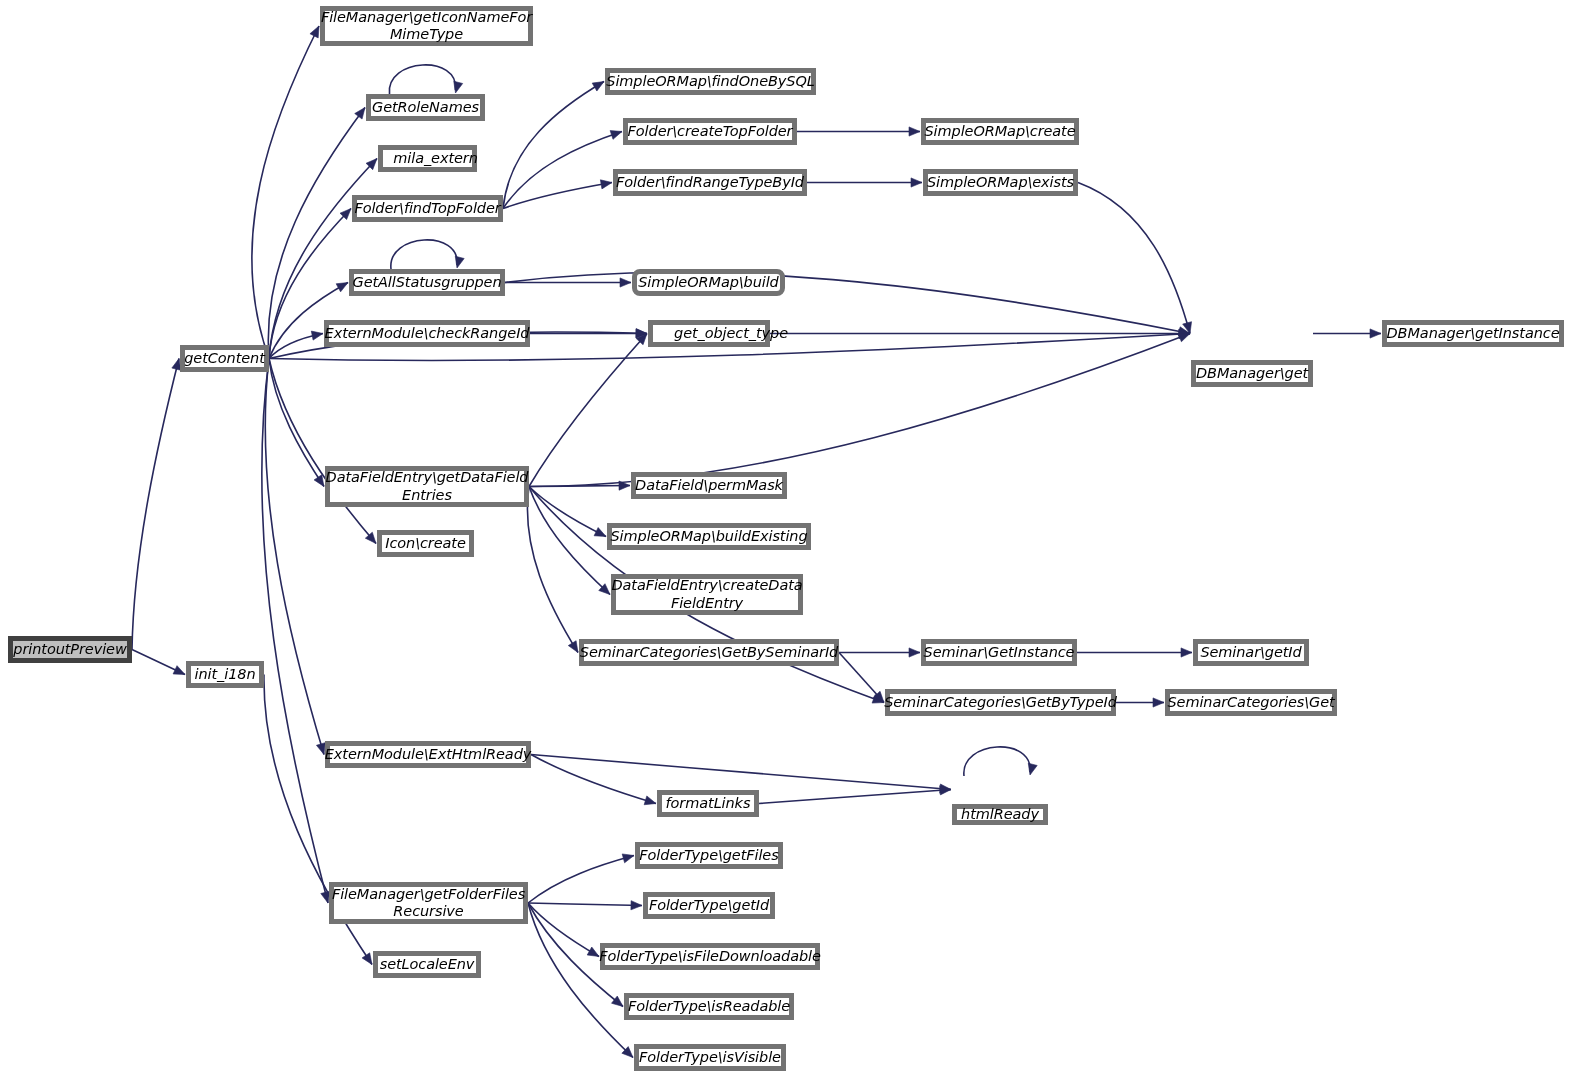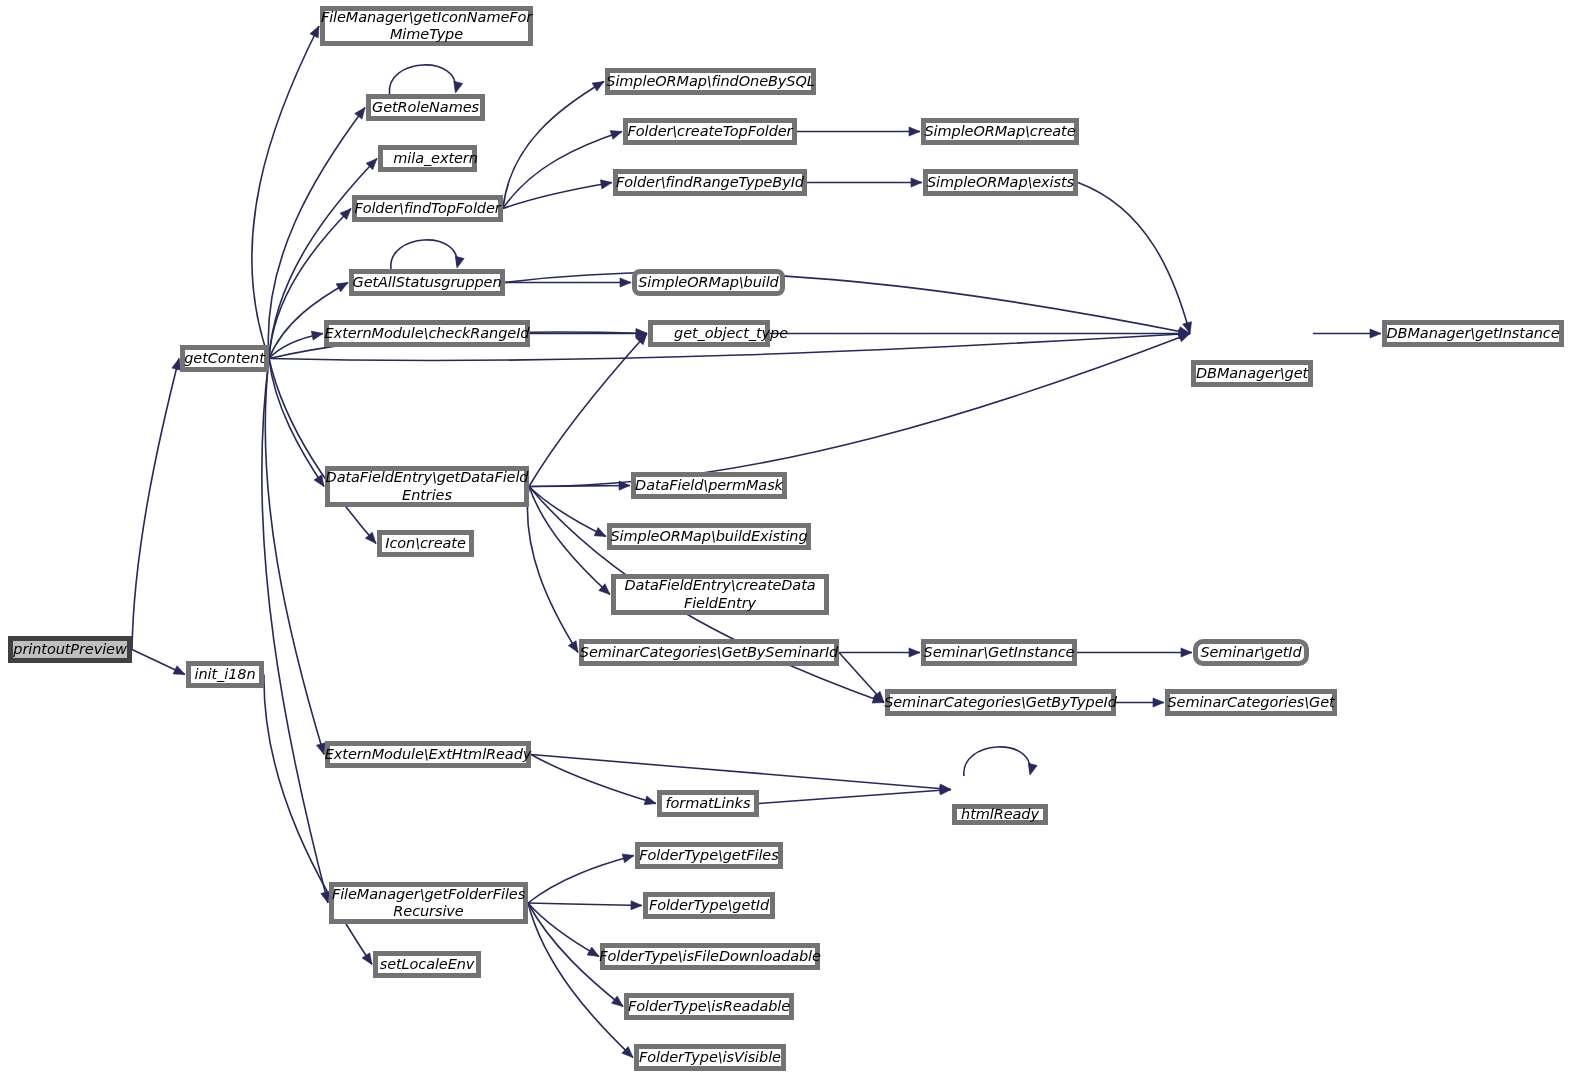--- a/index.html
+++ b/index.html
@@ -145,32 +145,32 @@
       <div class="node" style="left: 329px; top: 882px; width: 199px; height: 42px;">FileManager\getFolderFiles
 Recursive</div>
       <div class="node" style="left: 373px; top: 951px; width: 108px; height: 27px;">setLocaleEnv</div>
       <div class="node" style="left: 605px; top: 68px; width: 211px; height: 27px;">SimpleORMap\findOneBySQL</div>
       <div class="node" style="left: 623px; top: 118px; width: 174px; height: 27px;">Folder\createTopFolder</div>
       <div class="node" style="left: 613px; top: 169px; width: 194px; height: 27px;">Folder\findRangeTypeById</div>
       <div class="node" style="left: 632px; top: 269px; width: 153px; height: 27px; border-radius: 8px;">SimpleORMap\build</div>
       <div class="node" style="left: 648px; top: 320px; width: 122px; height: 27px; padding-left: 44px;">get_object_type</div>
       <div class="node" style="left: 631px; top: 472px; width: 156px; height: 27px;">DataField\permMask</div>
       <div class="node" style="left: 607px; top: 523px; width: 204px; height: 27px;">SimpleORMap\buildExisting</div>
-      <div class="node" style="left: 611px; top: 574px; width: 218px; height: 41px; text-align: center;">DataFieldEntry\createData
+      <div class="node" style="left: 611px; top: 574px; width: 192px; height: 41px; text-align: center;">DataFieldEntry\createData
 FieldEntry</div>
       <div class="node" style="left: 579px; top: 639px; width: 260px; height: 27px;">SeminarCategories\GetBySeminarId</div>
       <div class="node" style="left: 657px; top: 790px; width: 102px; height: 27px;">formatLinks</div>
       <div class="node" style="left: 635px; top: 842px; width: 148px; height: 27px;">FolderType\getFiles</div>
       <div class="node" style="left: 643px; top: 892px; width: 132px; height: 27px;">FolderType\getId</div>
       <div class="node" style="left: 600px; top: 943px; width: 220px; height: 27px;">FolderType\isFileDownloadable</div>
       <div class="node" style="left: 624px; top: 993px; width: 170px; height: 27px;">FolderType\isReadable</div>
       <div class="node" style="left: 634px; top: 1044px; width: 152px; height: 27px;">FolderType\isVisible</div>
       <div class="node" style="left: 921px; top: 118px; width: 158px; height: 27px;">SimpleORMap\create</div>
       <div class="node" style="left: 923px; top: 169px; width: 155px; height: 27px;">SimpleORMap\exists</div>
       <div class="node" style="left: 1191px; top: 320px; width: 122px; height: 27px; margin-top: 40px;">DBManager\get</div>
       <div class="node" style="left: 1382px; top: 320px; width: 182px; height: 27px;">DBManager\getInstance</div>
       <div class="node" style="left: 921px; top: 639px; width: 156px; height: 27px;">Seminar\GetInstance</div>
-      <div class="node" style="left: 1193px; top: 639px; width: 116px; height: 27px; border-radius: 10px;">Seminar\getId</div>
+      <div class="node" style="left: 1193px; top: 639px; width: 116px; height: 27px;">Seminar\getId</div>
       <div class="node" style="left: 885px; top: 689px; width: 231px; height: 27px;">SeminarCategories\GetByTypeId</div>
       <div class="node" style="left: 1165px; top: 689px; width: 172px; height: 27px;">SeminarCategories\Get</div>
       <div class="node" style="left: 952px; top: 804px; width: 96px; height: 21px;">htmlReady</div>
     </div>
 </div>
 
 </body></html>

